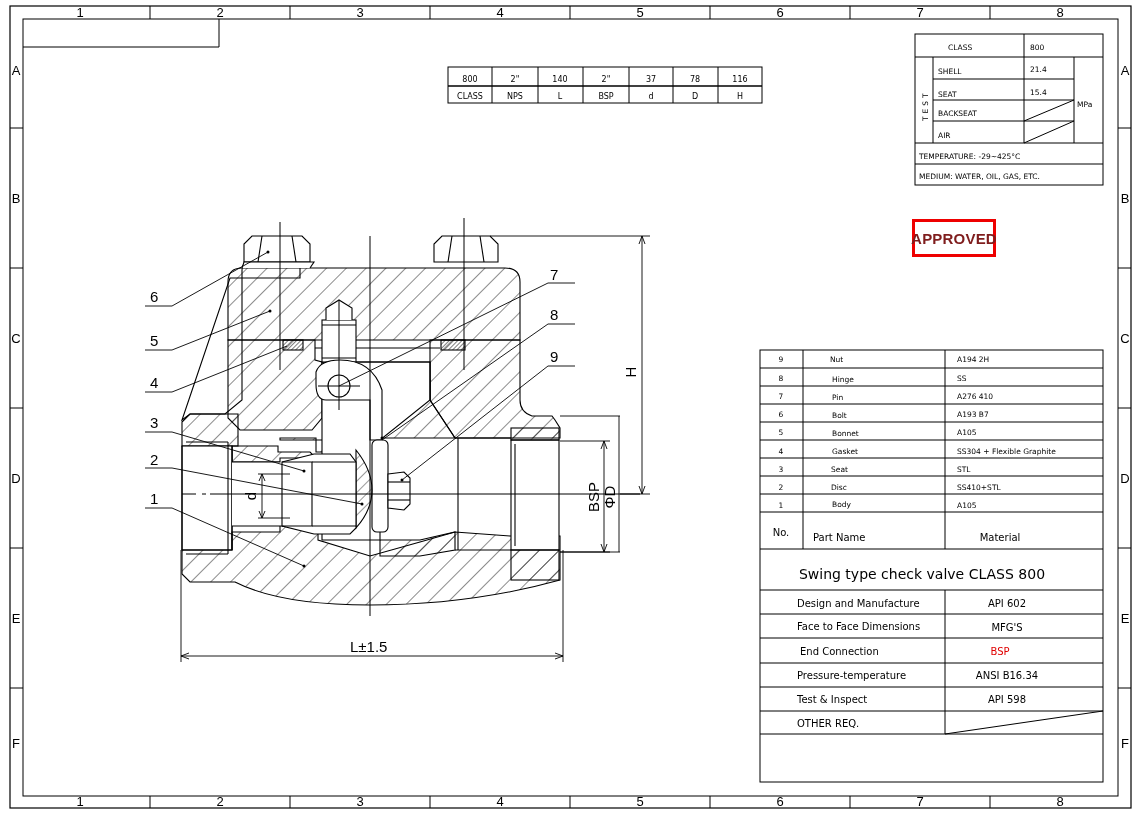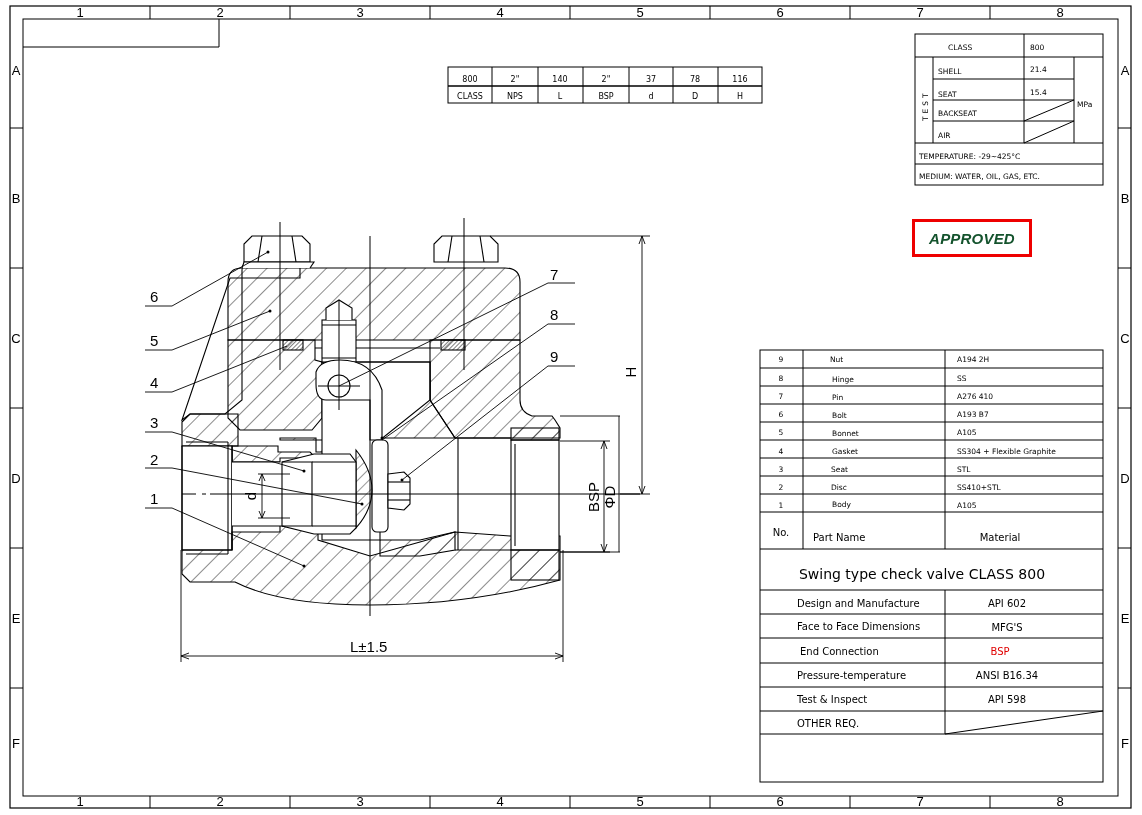--- a/index.html
+++ b/index.html
@@ -5,23 +5,23 @@
   html, body { margin:0; padding:0; background:#fff; }
   body { width:1142px; height:815px; position:relative; overflow:hidden; font-family:"DejaVu Sans", sans-serif; color:#000; }
   svg.sheet { position:absolute; left:0; top:0; }
   .t { font-family:"DejaVu Sans", sans-serif; fill:#000; }
   .grid-label { font-family:"Liberation Sans", sans-serif; font-size:13px; fill:#000; }
   .small { font-size:8px; }
   .tiny { font-size:7.5px; }
   .mid { font-size:10px; }
   .big { font-size:14px; }
   .approved {
-    position:absolute; left:912px; top:219px; width:120px; height:38px;
+    position:absolute; left:912px; top:219px; width:84px; height:38px;
     border:3px solid #ee0000; box-sizing:border-box; display:flex; align-items:center; justify-content:center;
-    color:#14532d; font-family:"Liberation Sans", sans-serif; font-weight:bold; font-size:15px; letter-spacing:0.2px;font-style:italic;
+    color:#7f1d1d; font-family:"Liberation Sans", sans-serif; font-weight:bold; font-size:15px; letter-spacing:0.2px;
   }
 </style>
 </head>
 <body>
 
 <svg class="sheet" width="1142" height="815" viewBox="0 0 1142 815" xmlns="http://www.w3.org/2000/svg">
   <defs>
     <pattern id="hatch" patternUnits="userSpaceOnUse" width="14" height="14" patternTransform="rotate(45)">
       <line x1="0" y1="0" x2="0" y2="14" stroke="#000" stroke-width="0.9"></line>
     </pattern>

